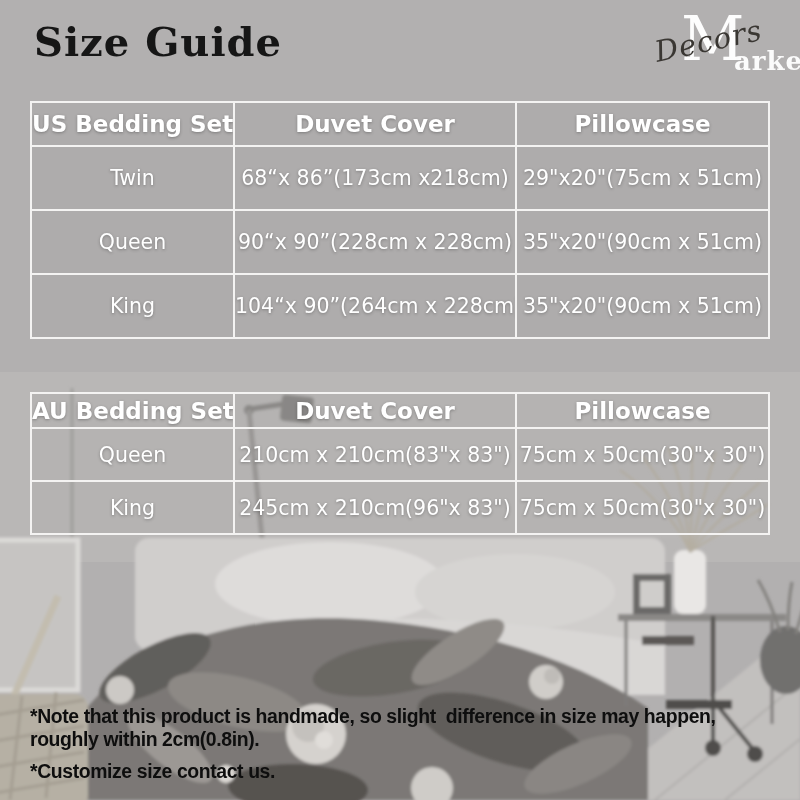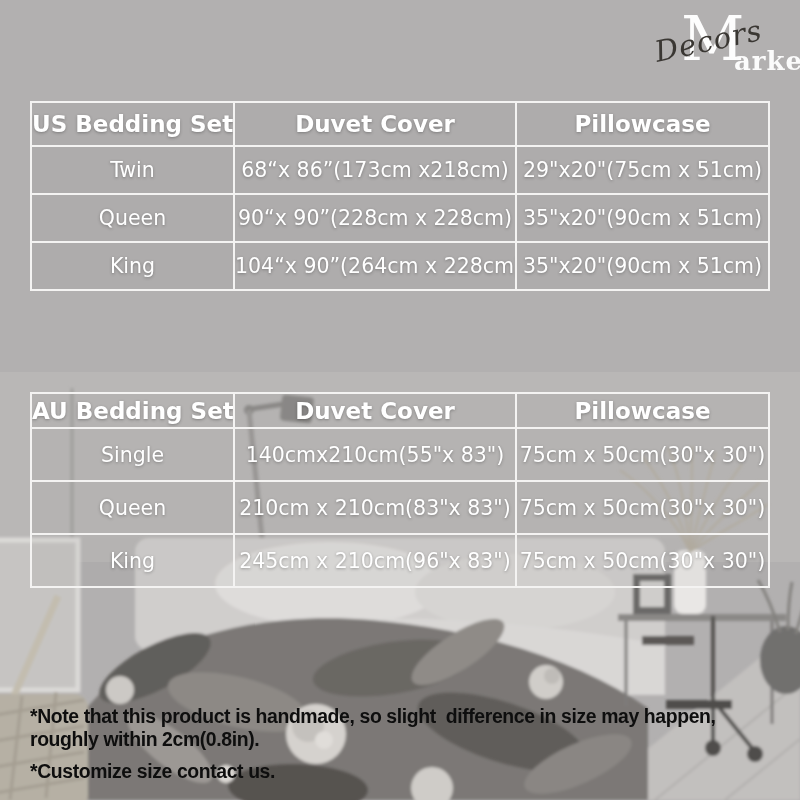--- a/index.html
+++ b/index.html
@@ -51,21 +51,21 @@
     border:2px solid var(--table_border);
     text-align:center;vertical-align:middle;
     color:var(--table_text);white-space:nowrap;overflow:hidden;
     text-shadow:0 1px 3px rgba(45,45,45,.38);
     background:rgba(120,118,118,.06);
     margin-left:8px;
   }
   .size-table th{font-weight:bold;font-size:23px;font-family:"DejaVu Sans",sans-serif;}
   .size-table td{font-weight:normal;font-size:20.5px;font-family:"DejaVu Sans",sans-serif;}
   .t1 th{height:44px;}
-  .t1 td{height:48px;}
+  .t1 td{height:64px;}
   .t2 th{height:35px;}
   .t2 td{height:53px;}
 
   
   .notes{
     position:absolute;left:30px;top:705px;width:758px;z-index:2;
     color:var(--note_text);
     font-family:"Liberation Sans",sans-serif;font-weight:bold;
     font-size:20px;line-height:23px;letter-spacing:-0.4px;
   }
@@ -174,20 +174,21 @@
 
       <g>
         <ellipse cx="786" cy="660" rx="26" ry="34" fill="#71706e"></ellipse>
         <path d="M780,632 C772,606 764,590 758,580" stroke="#83817e" stroke-width="3" fill="none"></path>
         <path d="M788,630 C788,606 790,592 792,582" stroke="#83817e" stroke-width="3" fill="none"></path>
         <path d="M796,634 C802,612 806,600 810,590" stroke="#83817e" stroke-width="3" fill="none"></path>
       </g>
     </g>
   </svg>
 
+  <h1 class="title">Size Guide</h1>
 
   <div class="logo">
     <span class="logo-m">M</span>
     <span class="logo-script">Decors</span>
     <span class="logo-rest">arket</span>
   </div>
 
   <table class="size-table t1">
     <colgroup>
         <col style="width:203px">
@@ -228,25 +229,20 @@
       </colgroup>
     <thead>
       <tr>
         <th>AU Bedding Set</th>
         <th>Duvet Cover</th>
         <th>Pillowcase</th>
       </tr>
     </thead>
     <tbody>
       <tr>
-        <td>Single</td>
-        <td>140cmx210cm(55"x 83")</td>
-        <td>75cm x 50cm(30"x 30")</td>
-      </tr>
-      <tr>
         <td>Queen</td>
         <td>210cm x 210cm(83"x 83")</td>
         <td>75cm x 50cm(30"x 30")</td>
       </tr>
       <tr>
         <td>King</td>
         <td>245cm x 210cm(96"x 83")</td>
         <td>75cm x 50cm(30"x 30")</td>
       </tr>
     </tbody>

